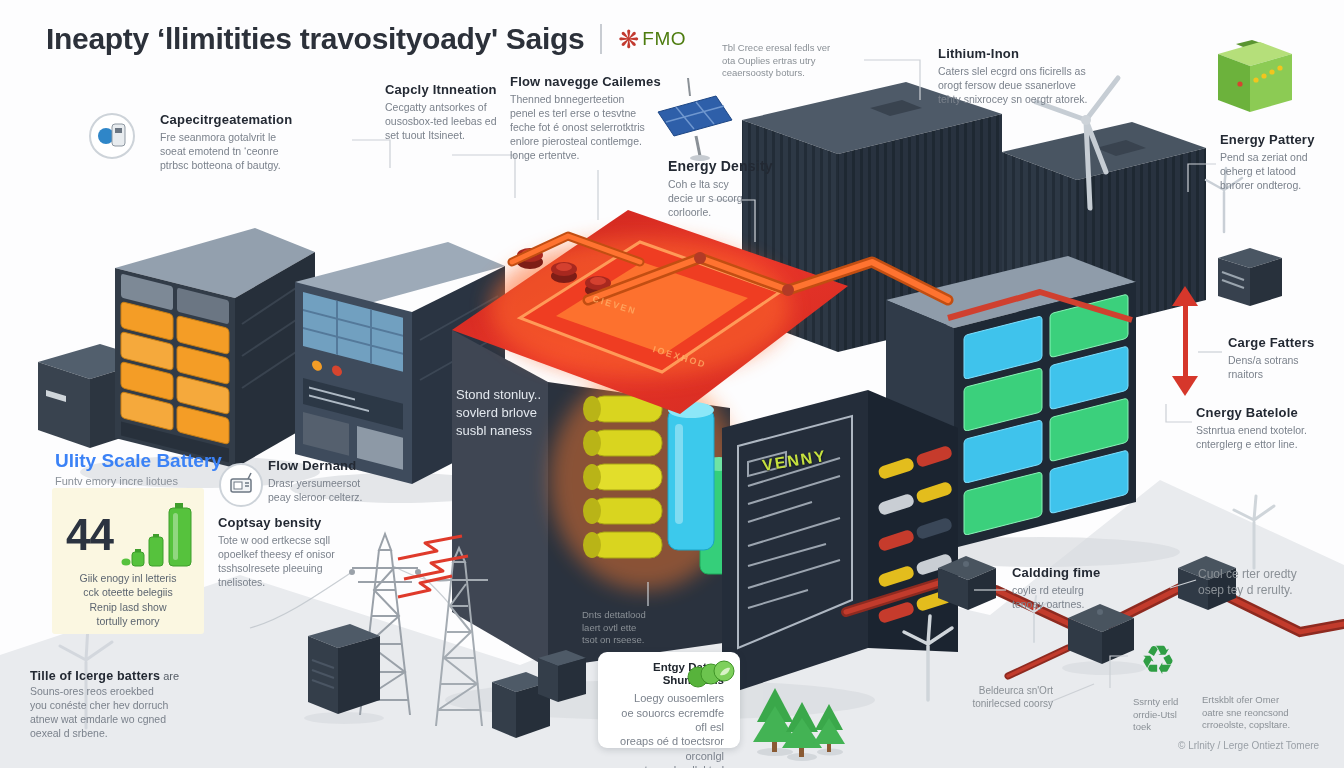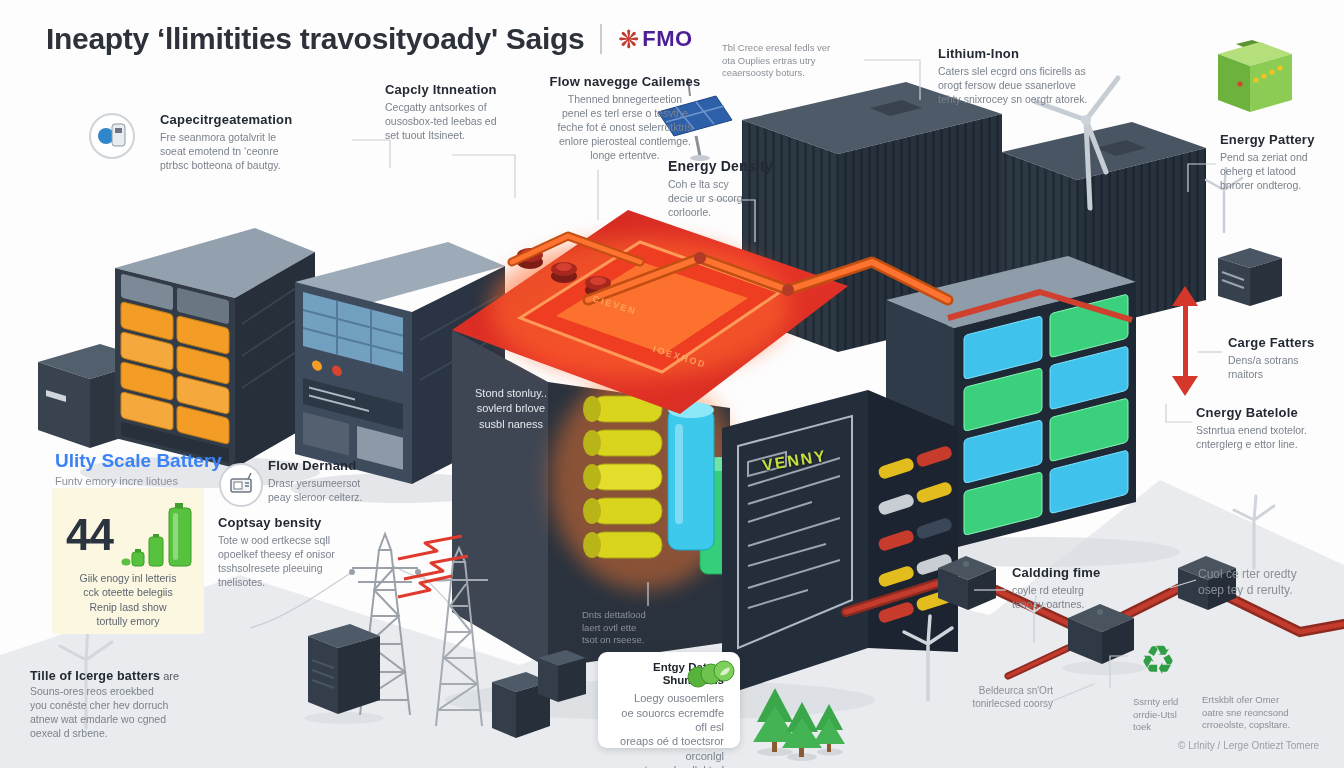--- a/index.html
+++ b/index.html
@@ -4,34 +4,34 @@
 <style>
   * { margin:0; padding:0; box-sizing:border-box; }
   body { background:#ffffff; font-family:"Liberation Sans", sans-serif; }
   .stage { position:relative; width:1344px; height:768px; background:#fdfdfe; overflow:hidden; }
   svg.scene { position:absolute; left:0; top:0; z-index:1; }
   .abs { position:absolute; z-index:3; }
   .title-row { display:flex; align-items:center; }
   .main-title { font-size:30px; font-weight:700; color:#2c313a; letter-spacing:-0.3px; }
   .v-divider { display:inline-block; width:2px; height:30px; background:#c8ccd2; margin:0 16px; }
   .logo-flower { font-size:25px; color:#c23a2f; margin-right:3px; line-height:1; }
-  .logo-text { font-size:22px; font-weight:700; color:#4c1d95; letter-spacing:0.5px; }
+  .logo-text { font-size:19px; font-weight:400; color:#4d7c0f; letter-spacing:0.5px; }
   .co-title { font-size:13px; font-weight:700; color:#232933; margin-bottom:3px; letter-spacing:0.2px; }
   .co-body { font-size:10.5px; color:#7b828c; line-height:1.34; white-space:pre-line; }
   .co-body.tiny { font-size:9.5px; color:#8a9096; }
   .inline-suffix { font-weight:400; color:#565d66; }
   .stat-heading { font-size:19px; font-weight:700; color:#3b82f6; }
   .stat-sub { font-size:11px; color:#8a9199; margin-top:3px; }
   .stat-box { position:absolute; left:52px; top:488px; width:152px; height:146px; background:#fbf7e1; border-radius:3px; z-index:3; }
   .stat-value { position:absolute; left:14px; top:22px; font-size:44px; font-weight:800; color:#2b3340; letter-spacing:-1px; }
   .stat-cap { position:absolute; width:100%; text-align:center; font-size:10.5px; color:#5c6570; line-height:1.3; white-space:pre-line; }
   .white-card { position:absolute; left:598px; top:652px; width:142px; height:96px; background:#ffffff; border-radius:9px; box-shadow:0 2px 7px rgba(40,50,60,0.18); padding:9px 16px; z-index:3;text-align:right; }
   .card-title { font-size:11.5px; font-weight:700; color:#20262e; line-height:1.15; white-space:pre-line; }
   .card-body { font-size:11px; color:#7b828c; line-height:1.3; margin-top:4px; white-space:pre-line; }
-  .on-dark { color:#e3e8ee; font-size:11px; line-height:1.4; white-space:pre-line;text-align:center; }
+  .on-dark { color:#e3e8ee; font-size:13px; line-height:1.4; white-space:pre-line; }
   .venny { font-size:16px; font-weight:800; color:#c6e13f; letter-spacing:2px; transform:rotate(-9deg); text-shadow:0 1px 2px #0b0f16; }
   .top-glow-label { font-size:9px; font-weight:700; color:#ffb36b; opacity:0.75; letter-spacing:2px; transform:rotate(17deg); }
   .credit { font-size:10px; color:#9aa0a7; }
   .recycle { font-size:40px; color:#2f9e44; line-height:1; }
 </style>
 </head>
 <body>
 
 <div class="stage">
 
@@ -391,21 +391,21 @@
 ptrbsc botteona of bautgy.</div>
 </div>
 
 <div class="abs" style="left:385px; top:82px; width:175px;">
   <div class="co-title">Capcly Itnneation</div>
   <div class="co-body">Cecgatty antsorkes of
 ousosbox-ted leebas ed
 set tuout Itsineet.</div>
 </div>
 
-<div class="abs" style="left:530px; top:74px; width:190px;text-align:center;">
+<div class="abs" style="left:510px; top:74px; width:190px;">
   <div class="co-title">Flow navegge Cailemes</div>
   <div class="co-body">Thenned bnnegerteetion
 penel es terl erse o tesvtne
 feche fot é onost selerrotktris
 enlore pierosteal contlemge.
 longe ertentve.</div>
 </div>
 
 <div class="abs" style="left:722px; top:42px; width:175px;">
   <div class="co-body tiny">Tbl Crece eresal fedls ver

